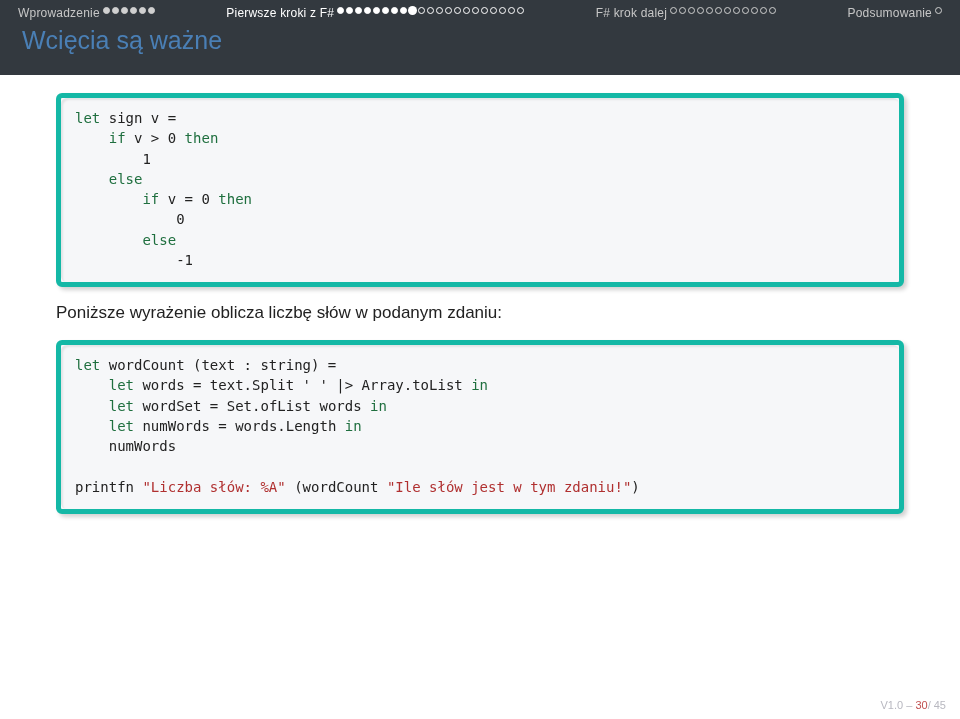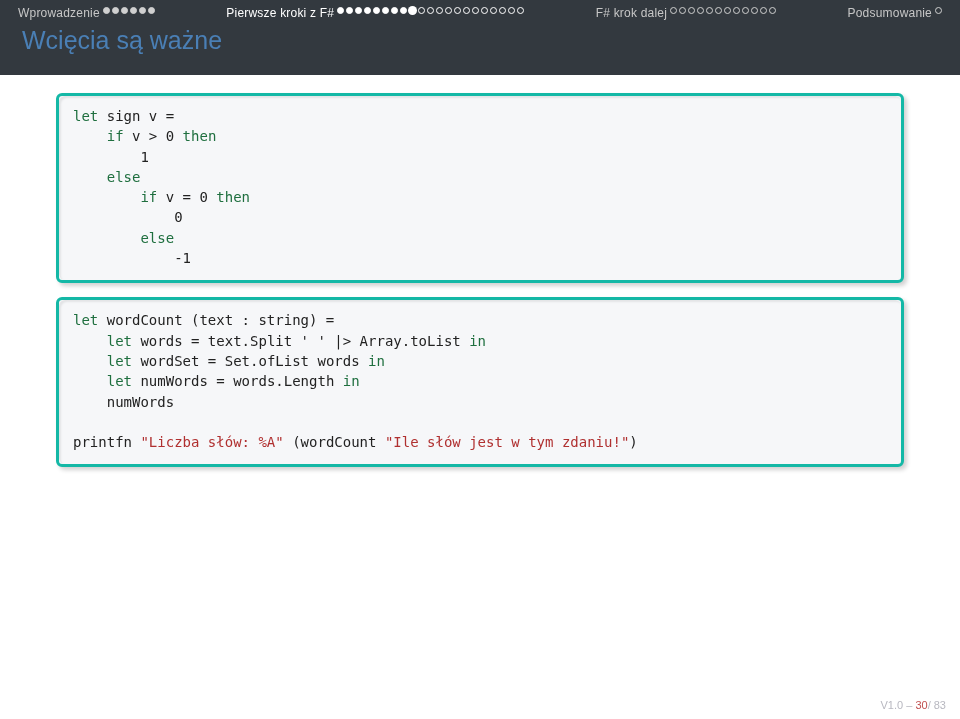--- a/index.html
+++ b/index.html
@@ -48,21 +48,21 @@
     padding: 18px 56px 0 56px;
     font-size: 17px;
     color: #222;
     line-height: 1.45;
   }
   .para { margin-bottom: 14px; }
 
   .codeblock {
     position: relative;
     background: #f6f7f9;
-    border: 3px solid #14b8a6;
+    border: 5px solid #14b8a6;
     border-radius: 6px;
     padding: 10px 14px 12px 14px;
     font-family: "Menlo", "Consolas", monospace;
     font-size: 14px;
     line-height: 1.45;
     white-space: pre;
     margin-bottom: 14px;
     box-shadow: 3px 3px 4px rgba(0,0,0,0.18);
   }
   .codeblock::before {
@@ -158,25 +158,26 @@
 
   <div class="codeblock"><span class="kw">let</span><span> sign v =</span>
 <span class="kw">    if</span><span> v &gt; 0 </span><span class="kw">then</span>
 <span>        1</span>
 <span class="kw">    else</span>
 <span class="kw">        if</span><span> v = 0 </span><span class="kw">then</span>
 <span>            0</span>
 <span class="kw">        else</span>
 <span>            -1</span></div>
 
+  <p class="para">Poniższe wyrażenie oblicza liczbę słów w podanym zdaniu:</p>
 
   <div class="codeblock"><span class="kw">let</span><span> wordCount (text : string) =</span>
 <span class="kw">    let</span><span> words = text.Split ' ' |&gt; Array.toList </span><span class="kw">in</span>
 <span class="kw">    let</span><span> wordSet = Set.ofList words </span><span class="kw">in</span>
 <span class="kw">    let</span><span> numWords = words.Length </span><span class="kw">in</span>
 <span>    numWords</span>
 <span></span>
 <span>printfn </span><span class="str">"Liczba słów: %A"</span><span> (wordCount </span><span class="str">"Ile słów jest w tym zdaniu!"</span><span>)</span></div>
 </div>
 
 <div class="footer">
-  <span>V1.0 – </span><span class="cur">30</span><span>/ </span><span>83</span>
+  <span>V1.0 – </span><span class="cur">30</span><span>/ </span><span>45</span>
 </div>
 
 </body></html>

